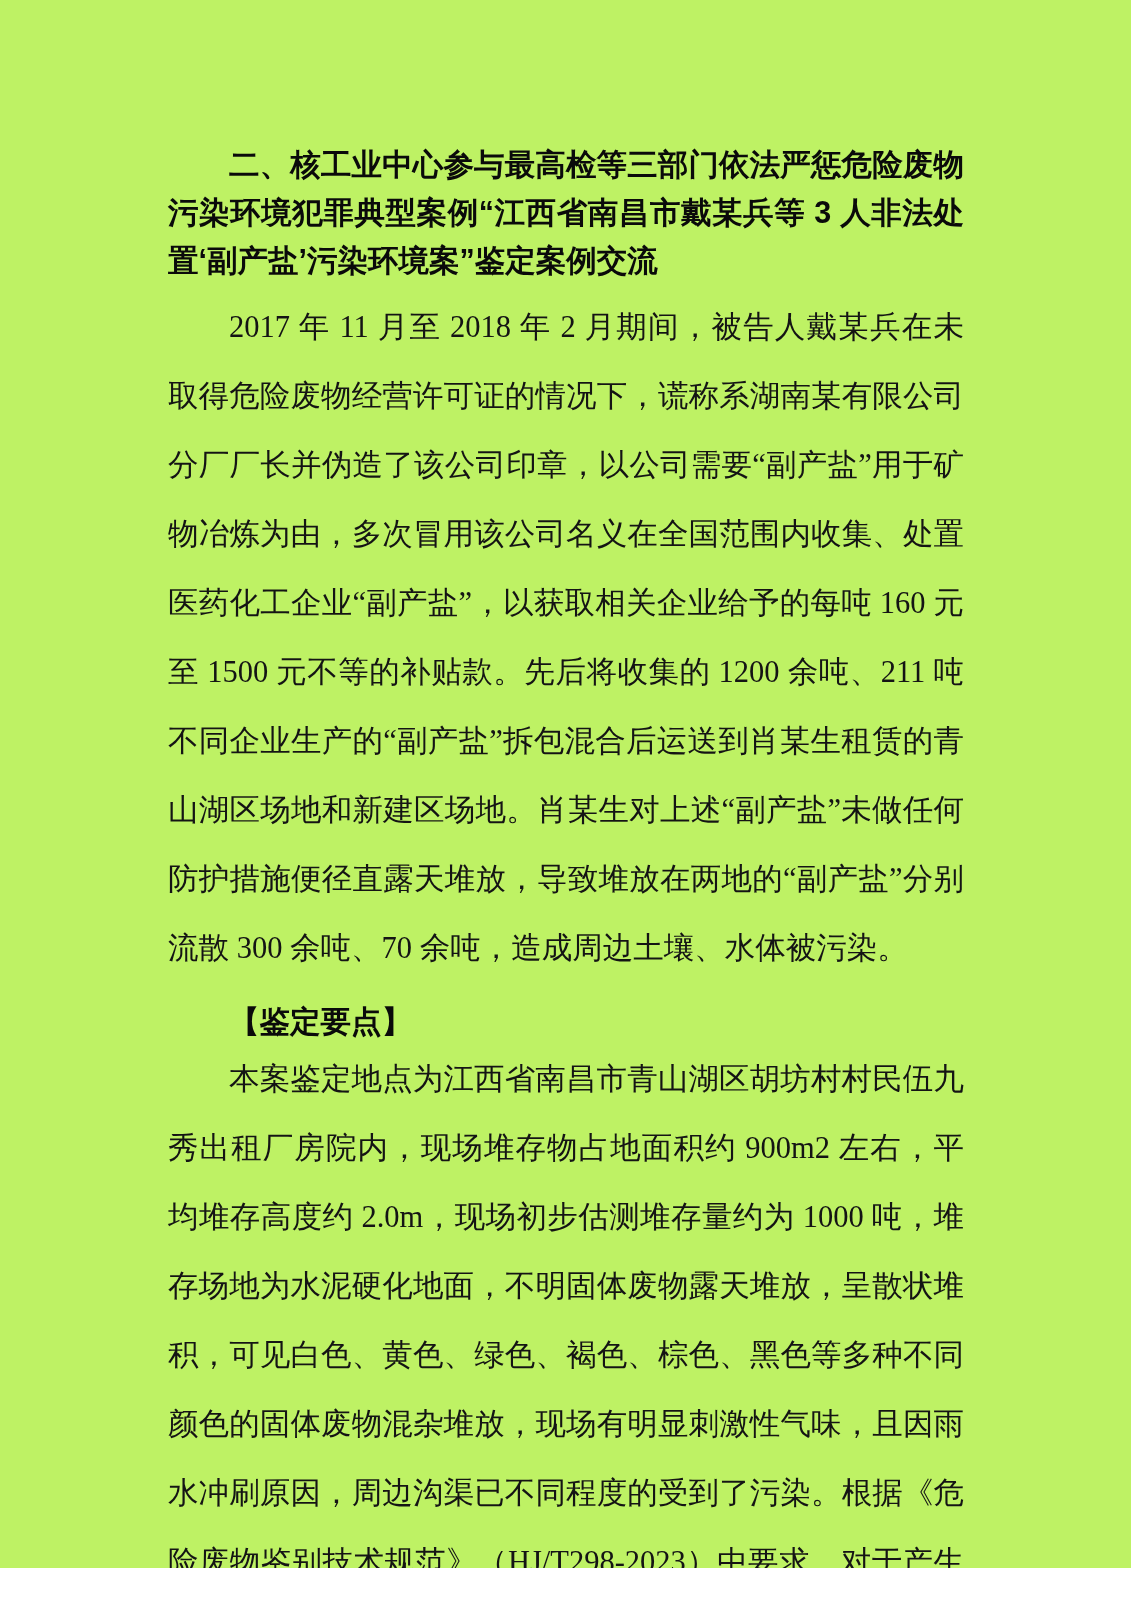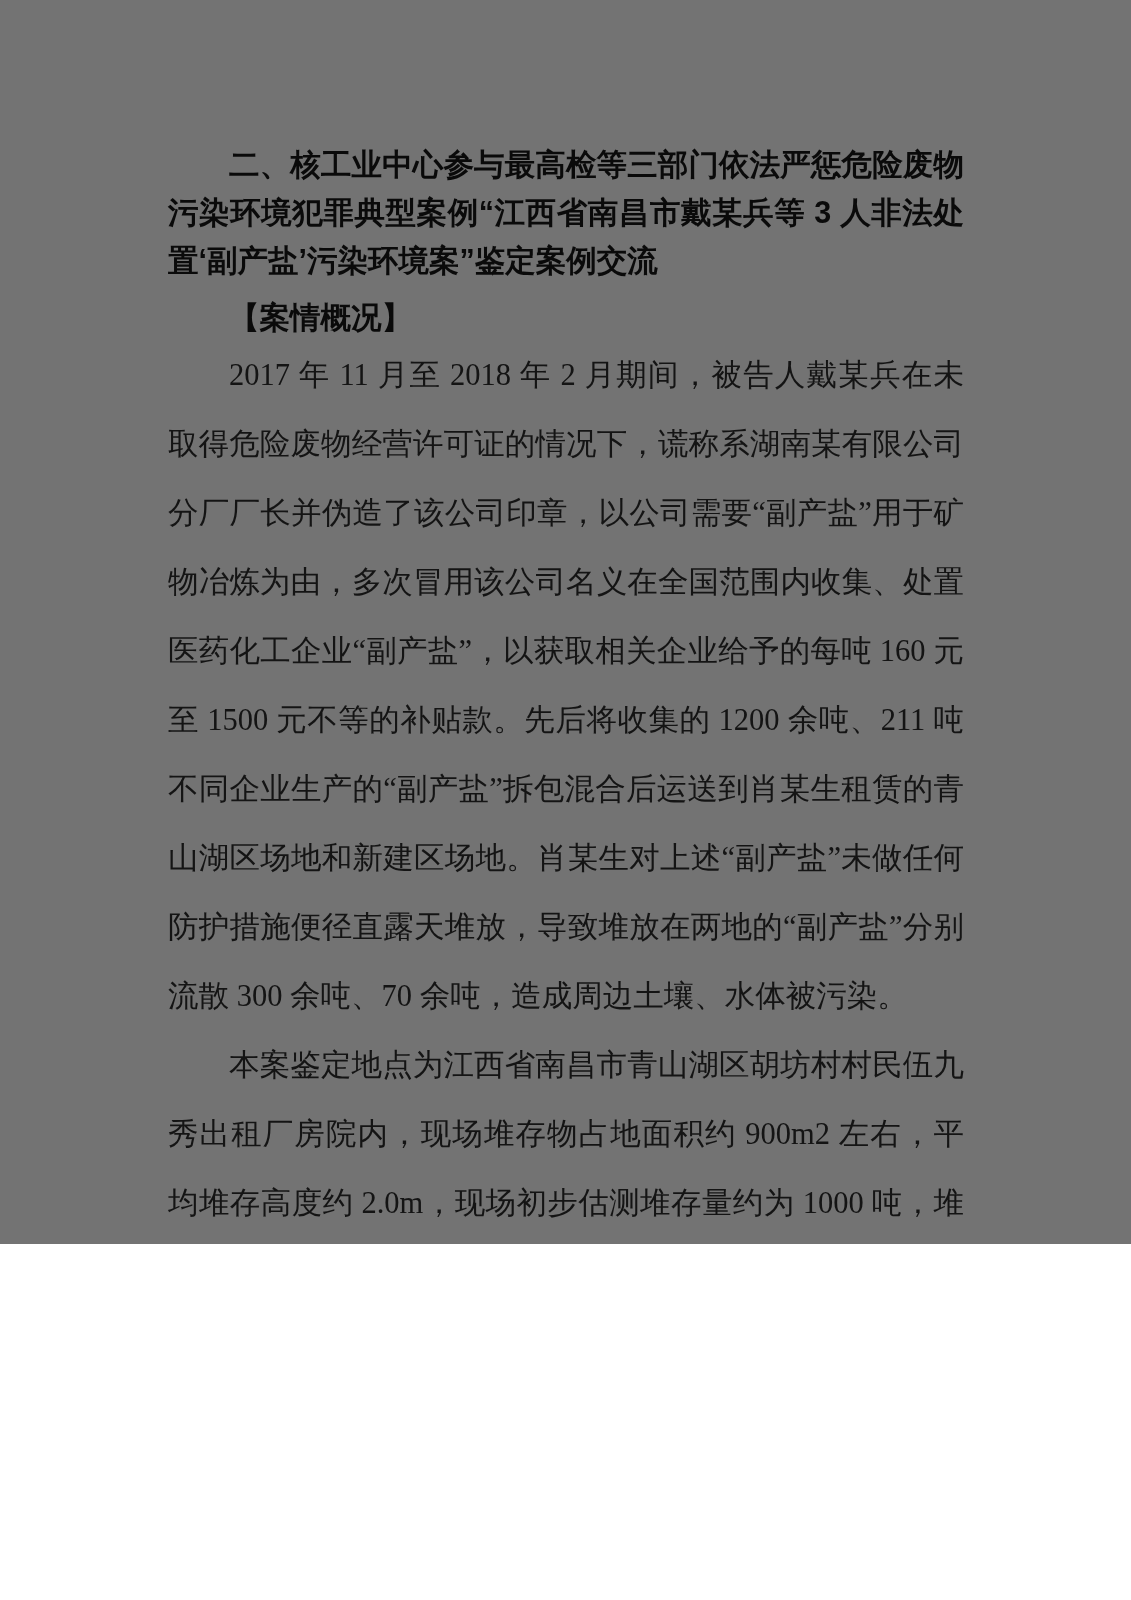--- a/index.html
+++ b/index.html
@@ -4,22 +4,22 @@
 <style>
   * { margin: 0; padding: 0; box-sizing: border-box; }
 
   html, body {
     background: #ffffff;
   }
 
   .page {
     position: relative;
     width: 1131px;
-    height: 1244px;
-    background: #737373;
+    height: 1568px;
+    background: #bef264;
     overflow: hidden;
     font-family: "Liberation Serif", "DejaVu Serif", serif;
     color: #111111;
   }
 
   .content {
     position: absolute;
     left: 168px;
     top: 140px;
     width: 796px;
@@ -78,22 +78,22 @@
   }
 </style>
 </head>
 <body>
 
 <div class="page">
   <div class="content">
 
     <div class="doc-heading">二、核工业中心参与最高检等三部门依法严惩危险废物污染环境犯罪典型案例“江西省南昌市戴某兵等 3 人非法处置‘副产盐’污染环境案”鉴定案例交流</div>
 
-    <div class="section-label">【案情概况】</div>
 
     <div class="body-paragraph">2017 年 11 月至 2018 年 2 月期间，被告人戴某兵在未取得危险废物经营许可证的情况下，谎称系湖南某有限公司分厂厂长并伪造了该公司印章，以公司需要“副产盐”用于矿物冶炼为由，多次冒用该公司名义在全国范围内收集、处置医药化工企业“副产盐”，以获取相关企业给予的每吨 160 元至 1500 元不等的补贴款。先后将收集的 1200 余吨、211 吨不同企业生产的“副产盐”拆包混合后运送到肖某生租赁的青山湖区场地和新建区场地。肖某生对上述“副产盐”未做任何防护措施便径直露天堆放，导致堆放在两地的“副产盐”分别流散 300 余吨、70 余吨，造成周边土壤、水体被污染。</div>
 
+    <div class="section-label second">【鉴定要点】</div>
 
     <div class="body-paragraph">本案鉴定地点为江西省南昌市青山湖区胡坊村村民伍九秀出租厂房院内，现场堆存物占地面积约 900m2 左右，平均堆存高度约 2.0m，现场初步估测堆存量约为 1000 吨，堆存场地为水泥硬化地面，不明固体废物露天堆放，呈散状堆积，可见白色、黄色、绿色、褐色、棕色、黑色等多种不同颜色的固体废物混杂堆放，现场有明显刺激性气味，且因雨水冲刷原因，周边沟渠已不同程度的受到了污染。根据《危险废物鉴别技术规范》（HJ/T298-2023）中要求，对于产生来源不明确的固体，应采集环境事件现场固体废物样品。同时结合现场固废现状和实际工作需要，本次固体废物危险特</div>
 
   </div>
 
 </div>
 
 </body></html>

